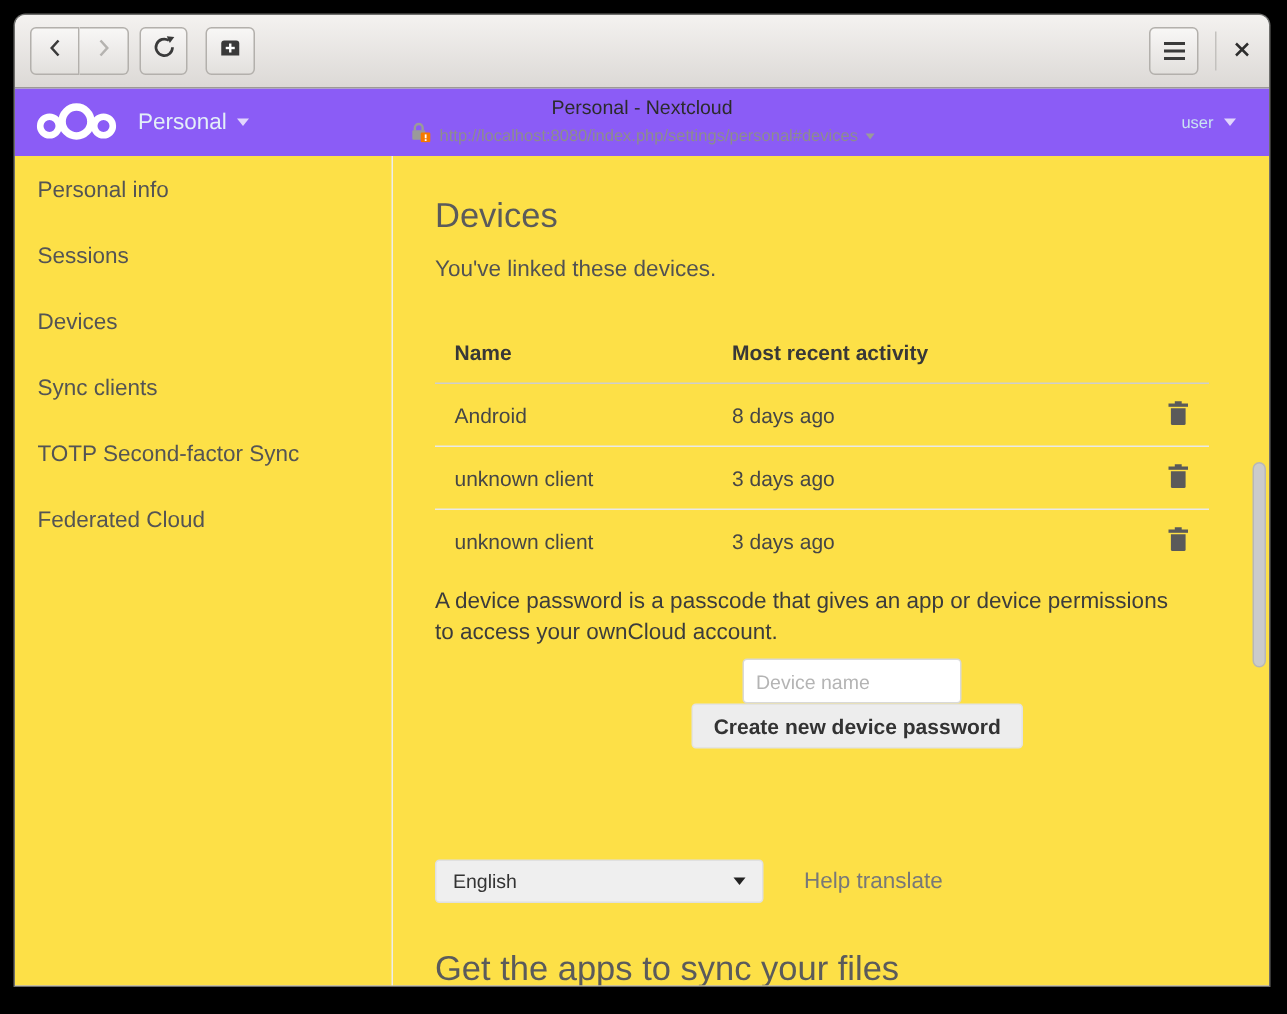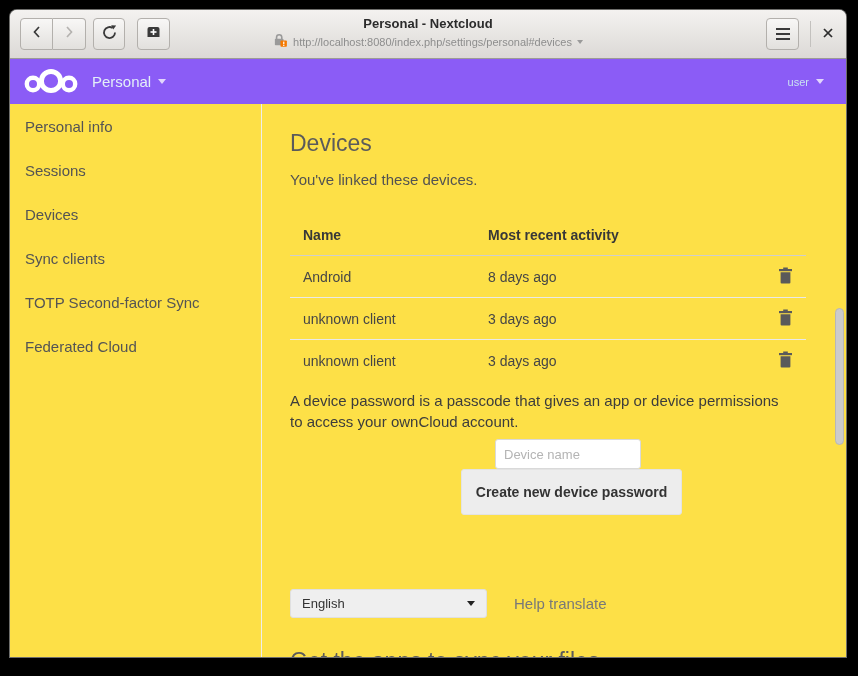--- a/index.html
+++ b/index.html
@@ -26,21 +26,21 @@
     display:flex; align-items:center; justify-content:center; cursor:pointer;
   }
   .btn-back    { width:33px; border-radius:4px 0 0 4px; }
   .btn-forward { width:33px; border-left:none; border-radius:0 4px 4px 0; }
   .btn-reload  { width:32px; margin-left:7px; }
   .btn-newtab  { width:33px; margin-left:12px; }
   .title-block {
     position:absolute; left:50%; top:6px; transform:translateX(-50%);
     text-align:center; white-space:nowrap;
   }
-  .window-title { font-size:13px; font-weight:bold; color:#2b2b2b; }
+  .window-title { font-size:13px; font-weight:normal; color:#2b2b2b;margin-top:48px; }
   .url-row { display:flex; align-items:center; justify-content:center; gap:5px; margin-top:2px; }
   .url-text { font-size:11px; color:#8d8d8d; }
   .caret-sm {
     width:0; height:0; border-left:3px solid transparent; border-right:3px solid transparent;
     border-top:4px solid #9a9a9a; display:inline-block;
   }
   .right-group { position:absolute; right:12px; top:8px; display:flex; align-items:center; height:32px; }
   .menu-bars { display:flex; flex-direction:column; gap:3px; }
   .menu-bars div { width:14px; height:2px; background:#3a3a3a; }
   .tb-sep { width:1px; height:26px; background:#c3c1be; margin:0 11px; }
@@ -82,28 +82,28 @@
   .device-row:last-child { border-bottom:none; }
   .trash-btn { background:none; border:none; padding:0; cursor:pointer; display:flex; }
   .hint { width:498px; font-size:15px; color:#3c3c3c; line-height:21px; margin-top:9px; }
   .create-row { display:flex; margin-top:7px; align-items:center;flex-direction:column; }
   .device-name-input {
     width:128px; height:28px; border:1px solid #d9d9d9; border-radius:3px;
     padding:0 8px; font-size:13px; color:#333; font-family:"Liberation Sans",sans-serif;
   }
   .device-name-input::placeholder { color:#b4b4b4; }
   .create-btn {
-    margin-left:7px; height:46px; padding:0 14px; background:#ededed;
+    margin-left:7px; height:30px; padding:0 14px; background:#ededed;
     border:1px solid #e3e3e3; border-radius:3px; font-weight:bold; font-size:14px;
     color:#333; cursor:pointer; font-family:"Liberation Sans",sans-serif;
   }
   .language-section { margin-top:74px; }
   .lang-row { display:flex; align-items:center; margin-top:18px; }
   .lang-select {
-    width:197px; height:29px; background:#efefef; border:1px solid #e0e0e0; border-radius:3px;
+    width:219px; height:29px; background:#efefef; border:1px solid #e0e0e0; border-radius:3px;
     display:flex; align-items:center; justify-content:space-between; padding:0 11px;
     font-size:13px; color:#333; box-sizing:border-box; cursor:pointer;
   }
   .caret-dk {
     width:0; height:0; border-left:4px solid transparent; border-right:4px solid transparent;
     border-top:5px solid #222; display:inline-block;
   }
   .help-link { margin-left:27px; color:#787878; font-size:15px; cursor:pointer; }
   .apps-title { margin-top:30px; font-size:23px; font-weight:400; color:#5b5b5b; }
   .scroll-thumb {

